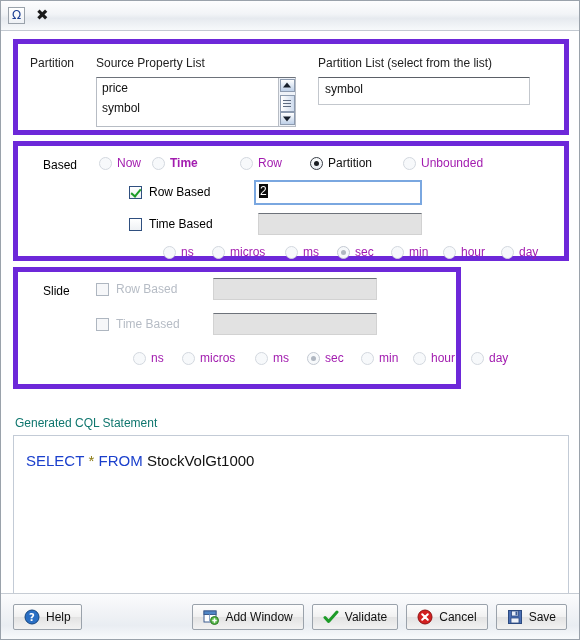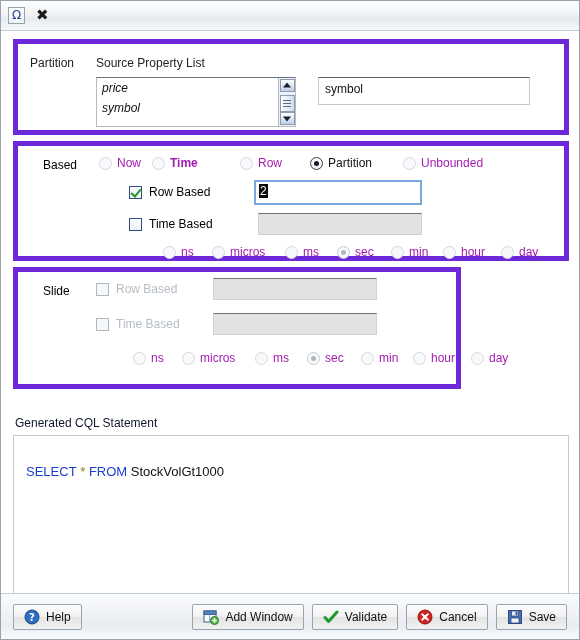--- a/index.html
+++ b/index.html
@@ -286,31 +286,31 @@
     background: #e2e2e2;
     border: 1px solid #d2d2d2;
     border-top: 1px solid #6d727a;
   }
 
   
   #cql-label {
     position: absolute;
     left: 14px; top: 385px;
     font-size: 12px;
-    color: #0f172a;
+    color: #0f766e;
   }
   #cql-box {
     position: absolute;
     left: 12px; top: 404px;
     width: 556px; height: 176px;
     box-sizing: border-box;
     border: 1px solid #c3cbd6;
     background: #ffffff;
-    padding: 27px 12px;
-    font-size: 13px;
+    padding: 16px 12px;
+    font-size: 15px;
     line-height: 17px;
   }
   .kw { color: #1a3fcc; }
   .star { color: #8a7a10; }
   .ident { color: #111; }
 
   
   .footer {
     flex: 0 0 46px;
     box-sizing: border-box;
@@ -353,22 +353,23 @@
   <div class="titlebar">
     <div class="title-icon">Ω</div>
     <div class="close-btn">✖</div>
   </div>
 
   <div class="content">
 
     <div class="panel" id="partition-panel">
       <div class="col-label" style="left:12px; top:12px;">Partition</div>
       <div class="col-label" style="left:78px; top:12px;">Source Property List</div>
-
-      <div class="list-box" style="left:78px; top:33px; width:200px; height:50px;font-style:italic;">
+      <div class="col-label" style="left:300px; top:12px;">Partition List (select from the list)</div>
+
+      <div class="list-box" style="left:78px; top:33px; width:200px; height:50px;">
         <div class="list-item">price</div>
         <div class="list-item">symbol</div>
         <div class="vscroll">
           <div class="scroll-btn scroll-up"></div>
           <div class="scroll-thumb">
             <span></span>
               <span></span>
               <span></span>
           </div>
           <div class="scroll-btn scroll-down" style="margin-top:auto;"></div>

